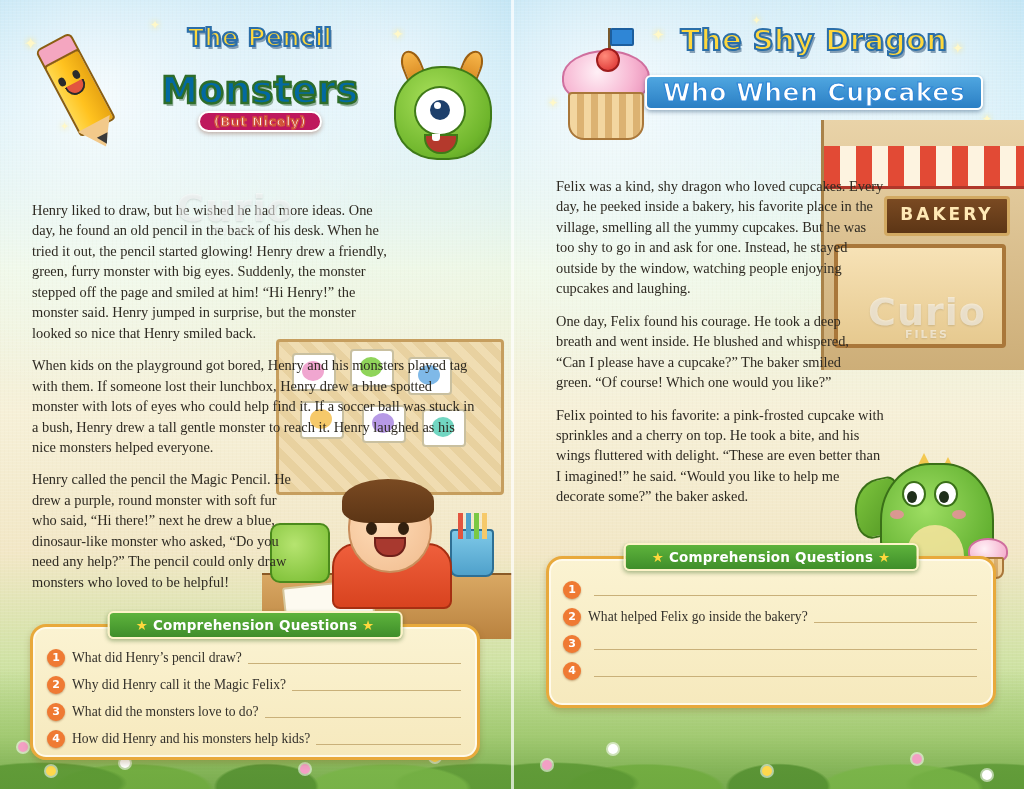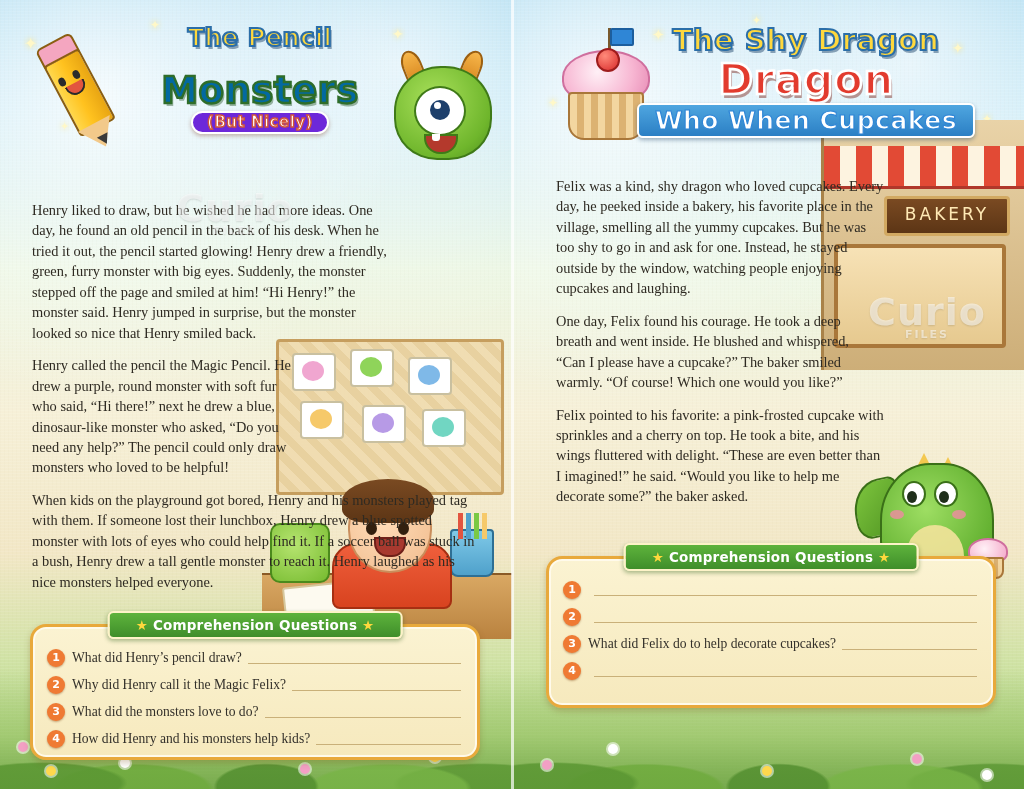--- a/index.html
+++ b/index.html
@@ -96,24 +96,24 @@
     -webkit-text-stroke: 2.2px #ffffff;
     text-shadow: 2px 3px 0 rgba(20,60,100,.35);
   }
   .t1-c {
     font-size: 37px;
     color: #0369a1;
     -webkit-text-stroke: 2.4px #2e6d2a;
     text-shadow: 2px 3px 0 rgba(30,80,30,.4);
   }
   .t1-d {
-    font-size: 15px;
+    font-size: 13px;
     color: #ffffff;
     -webkit-text-stroke: 1.4px #d2553a;
-    background: #6d28d9;
+    background: #be185d;
     border: 2px solid #fff;
     border-radius: 14px;
     padding: 2px 14px;
     box-shadow: 0 2px 4px rgba(120,50,20,.35);
   }
   
   .t2-a {
     font-size: 29px;
     color: #ffd83d;
     -webkit-text-stroke: 2px #2b6ea8;
@@ -425,21 +425,21 @@
   .awning {
     position: absolute; right: 0; top: 146px; width: 200px; height: 40px;
     background: repeating-linear-gradient(90deg,#e24a35 0 16px,#fdf3e0 16px 32px);
     border-bottom: 3px solid #b0372a;
   }
   .bakery-sign {
     position: absolute; right: 14px; top: 196px;
     width: 120px; height: 34px;
     background: linear-gradient(180deg,#7a4a22,#5c3515);
     border: 3px solid #d2a962; border-radius: 4px;
-    color: #ffe9b5; font-family: "DejaVu Sans", sans-serif; font-weight: normal;
+    color: #ffe9b5; font-family: "DejaVu Sans", sans-serif; font-weight: bold;
     font-size: 17px; letter-spacing: 3px; text-align: center; line-height: 30px;
   }
   .window {
     position: absolute; right: 18px; top: 244px; width: 164px; height: 96px;
     background: linear-gradient(180deg,#f7e2b6,#e6c98f);
     border: 4px solid #a9773a; border-radius: 4px;
   }
   .dragon { position: absolute; right: 16px; bottom: 196px; width: 150px; height: 180px; }
   .dragon .dbody {
     position: absolute; bottom: 0; left: 22px; width: 110px; height: 126px;
@@ -616,22 +616,22 @@
         <div class="boy-mouth"></div>
       </div>
 
       <div class="watermark" style="left:176px; top:186px;">
         <span>Curio</span>
         <small>FILES</small>
       </div>
 
       <div class="story" style="left:32px; top:200px; width:420px;">
         <p style="width:355px;">Henry liked to draw, but he wished he had more ideas. One day, he found an old pencil in the back of his desk. When he tried it out, the pencil started glowing! Henry drew a friendly, green, furry monster with big eyes. Suddenly, the monster stepped off the page and smiled at him! “Hi Henry!” the monster said. Henry jumped in surprise, but the monster looked so nice that Henry smiled back.</p>
+        <p style="width:448px;">When kids on the playground got bored, Henry and his monsters played tag with them. If someone lost their lunchbox, Henry drew a blue spotted monster with lots of eyes who could help find it. If a soccer ball was stuck in a bush, Henry drew a tall gentle monster to reach it. Henry laughed as his nice monsters helped everyone.</p>
         <p style="width:270px;">Henry called the pencil the Magic Pencil. He drew a purple, round monster with soft fur who said, “Hi there!” next he drew a blue, dinosaur-like monster who asked, “Do you need any help?” The pencil could only draw monsters who loved to be helpful!</p>
-        <p style="width:448px;">When kids on the playground got bored, Henry and his monsters played tag with them. If someone lost their lunchbox, Henry drew a blue spotted monster with lots of eyes who could help find it. If a soccer ball was stuck in a bush, Henry drew a tall gentle monster to reach it. Henry laughed as his nice monsters helped everyone.</p>
       </div>
 
       <div class="foliage"></div>
       <span class="flower" style="left:18px;  top:742px; background:#f2a0c4;"></span>
       <span class="flower" style="left:46px;  top:766px; background:#ffd84d;"></span>
       <span class="flower" style="left:120px; top:758px; background:#ffffff;"></span>
       <span class="flower" style="left:300px; top:764px; background:#f2a0c4;"></span>
       <span class="flower" style="left:430px; top:752px; background:#ffd84d;"></span>
 
       <div class="qbox" style="left:30px; top:624px; width:450px; height:136px;">
@@ -680,23 +680,23 @@
       <span class="sparkle" style="left:36px;  top:96px;  font-size:12px;">✦</span>
 
       <div class="art cupcake" style="left:40px; top:34px;">
         <div class="stick"></div>
         <div class="flag"></div>
         <div class="frosting"></div>
         <div class="cherry"></div>
         <div class="cup"></div>
       </div>
 
-      <div class="title-wrap" style="left:124px; top:24px; width:340px;">
+      <div class="title-wrap" style="left:132px; top:24px; width:340px;">
         <div class="title-line t2-a">The Shy Dragon</div><br>
-        <div class="title-line t2-b">Dragon</div><br>
+        <br>
         <div class="title-line t2-c">Who When Cupcakes</div>
       </div>
 
       <div class="art" style="inset:0;">
         <div class="bakery"></div>
         <div class="awning"></div>
         <div class="bakery-sign">BAKERY</div>
         <div class="window"></div>
         <div class="dragon">
           <div class="dwing"></div>
@@ -717,21 +717,21 @@
         </div>
       </div>
 
       <div class="watermark" style="left:356px; top:290px;">
         <span>Curio</span>
         <small>FILES</small>
       </div>
 
       <div class="story" style="left:44px; top:176px; width:340px;">
         <p style="width:332px;">Felix was a kind, shy dragon who loved cupcakes. Every day, he peeked inside a bakery, his favorite place in the village, smelling all the yummy cupcakes. But he was too shy to go in and ask for one. Instead, he stayed outside by the window, watching people enjoying cupcakes and laughing.</p>
-        <p style="width:300px;">One day, Felix found his courage. He took a deep breath and went inside. He blushed and whispered, “Can I please have a cupcake?” The baker smiled warmly. “Of course! Which one would you like?”</p>
+        <p style="width:300px;">One day, Felix found his courage. He took a deep breath and went inside. He blushed and whispered, “Can I please have a cupcake?” The baker smiled green. “Of course! Which one would you like?”</p>
         <p style="width:330px;">Felix pointed to his favorite: a pink-frosted cupcake with sprinkles and a cherry on top. He took a bite, and his wings fluttered with delight. “These are even better than I imagined!” he said. “Would you like to help me decorate some?” the baker asked.</p>
       </div>
 
       <div class="foliage"></div>
       <span class="flower" style="left:30px;  top:760px; background:#f2a0c4;"></span>
       <span class="flower" style="left:96px;  top:744px; background:#ffffff;"></span>
       <span class="flower" style="left:250px; top:766px; background:#ffd84d;"></span>
       <span class="flower" style="left:400px; top:754px; background:#f2a0c4;"></span>
       <span class="flower" style="left:470px; top:770px; background:#ffffff;"></span>
 
@@ -741,25 +741,25 @@
           <span>Comprehension Questions</span>
           <span class="star">★</span>
         </div>
         <ul class="qlist">
           <li class="qitem">
             <span class="qnum">1</span>
             <span class="qrule"></span>
           </li>
           <li class="qitem">
             <span class="qnum">2</span>
+            <span class="qtext">What helped Felix go inside the bakery?</span>
             <span class="qrule"></span>
           </li>
           <li class="qitem">
             <span class="qnum">3</span>
-            <span class="qtext">What did Felix do to help decorate cupcakes?</span>
             <span class="qrule"></span>
           </li>
           <li class="qitem">
             <span class="qnum">4</span>
             <span class="qrule"></span>
           </li>
         </ul>
       </div>
 
     </div>

